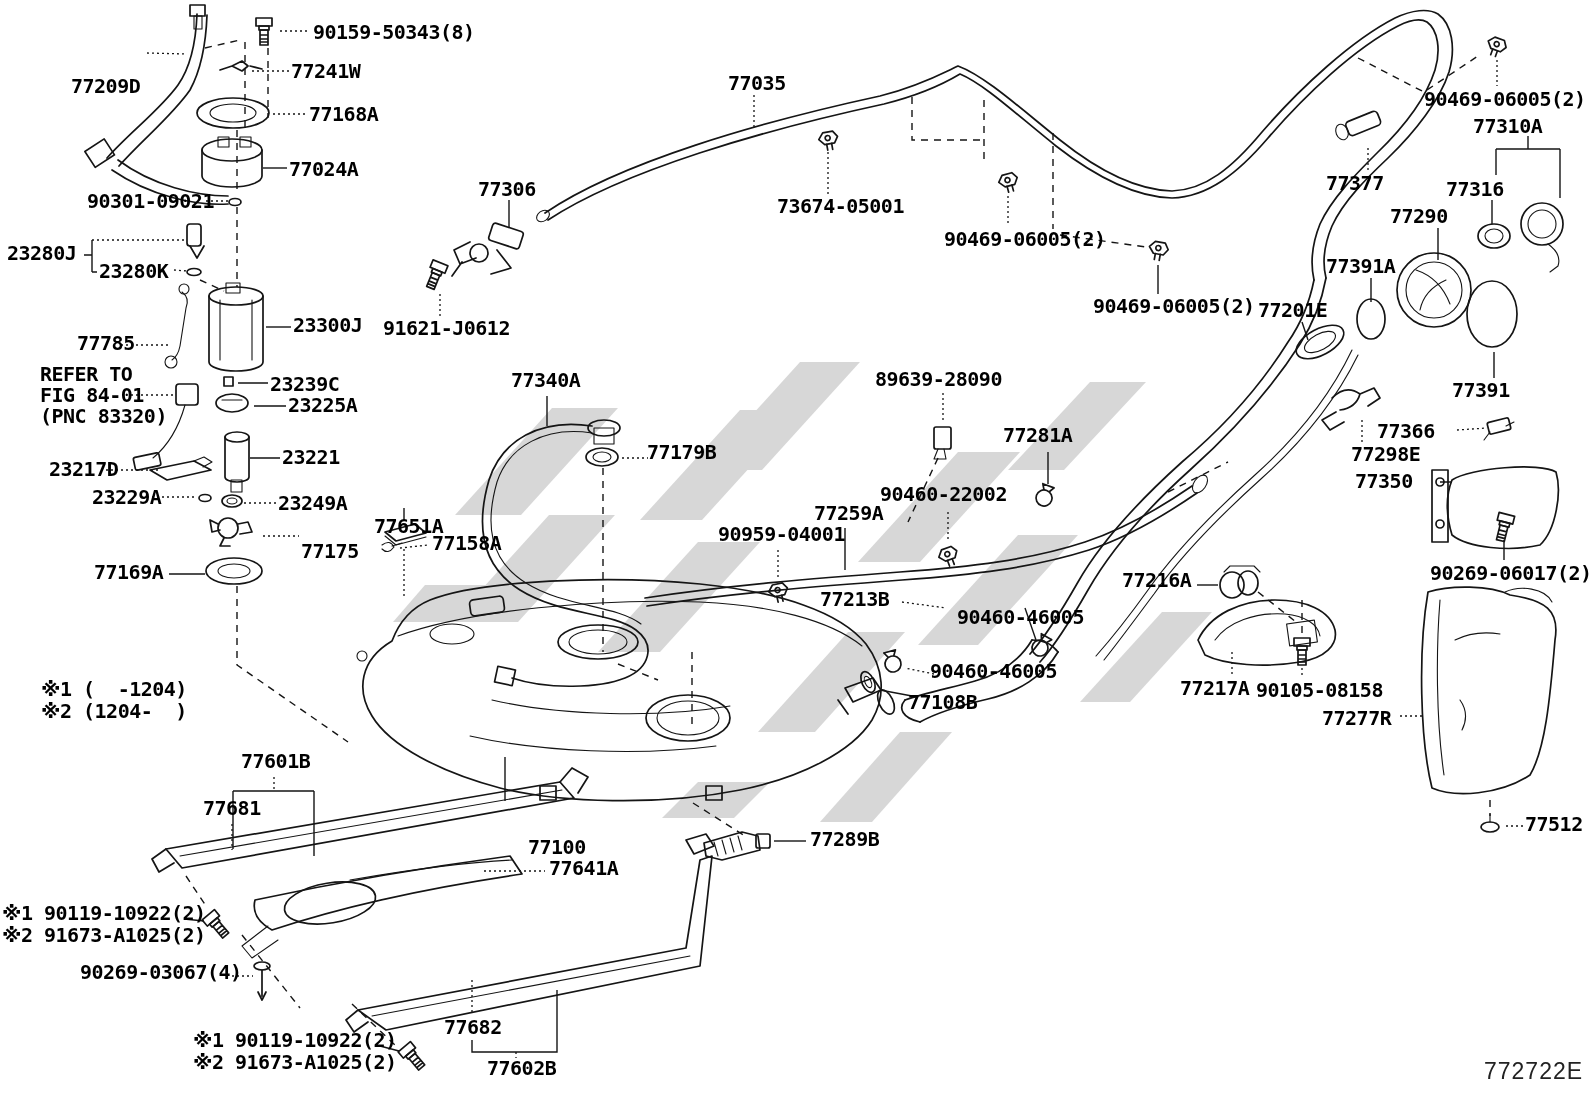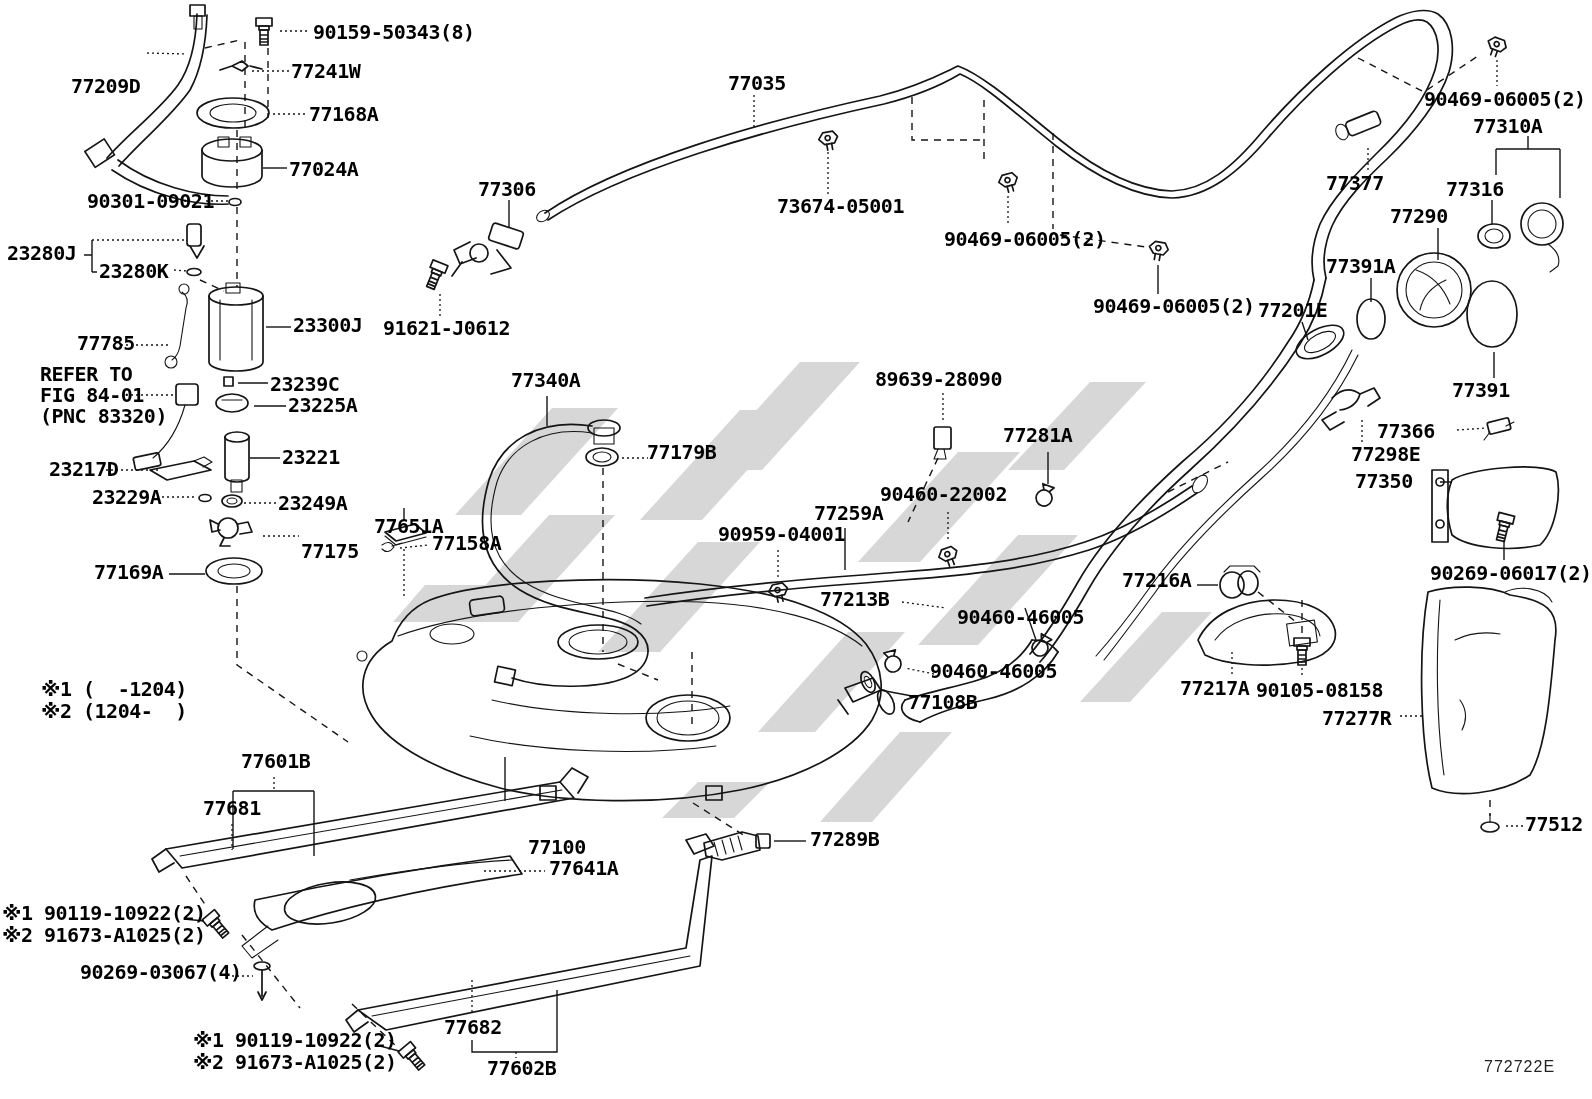--- a/index.html
+++ b/index.html
@@ -10,21 +10,21 @@
   .wm path{fill:#d7d7d7;stroke:none;}
   .o{fill:none;stroke:#151515;stroke-width:1.7;stroke-linecap:round;stroke-linejoin:round;}
   .thin{stroke-width:1.1;}
   .dash{fill:none;stroke:#151515;stroke-width:1.4;stroke-dasharray:7 6;}
   .dot{fill:none;stroke:#151515;stroke-width:1.3;stroke-dasharray:2 3;}
   .ldr{fill:none;stroke:#151515;stroke-width:1.4;}
   #labels{position:absolute;left:0;top:0;width:100%;height:100%;}
   .lbl{position:absolute;white-space:pre;color:#000;}
   .part{font-weight:bold;font-size:20px;letter-spacing:-0.5px;line-height:1.05;}
   .code{font-family:"Liberation Sans","DejaVu Sans",sans-serif;font-weight:400;
-        font-size:16px;letter-spacing:1px;color:#222;}
+        font-size:23px;letter-spacing:1px;color:#222;}
 </style>
 </head>
 <body>
 
 <div class="stage" aria-label="fuel tank and tube">
 
   <svg class="art" width="1592" height="1099" viewBox="0 0 1592 1099">
 
     <g class="wm">
       <path d="M455,515 L552,408 L618,408 L521,515 Z"></path>

